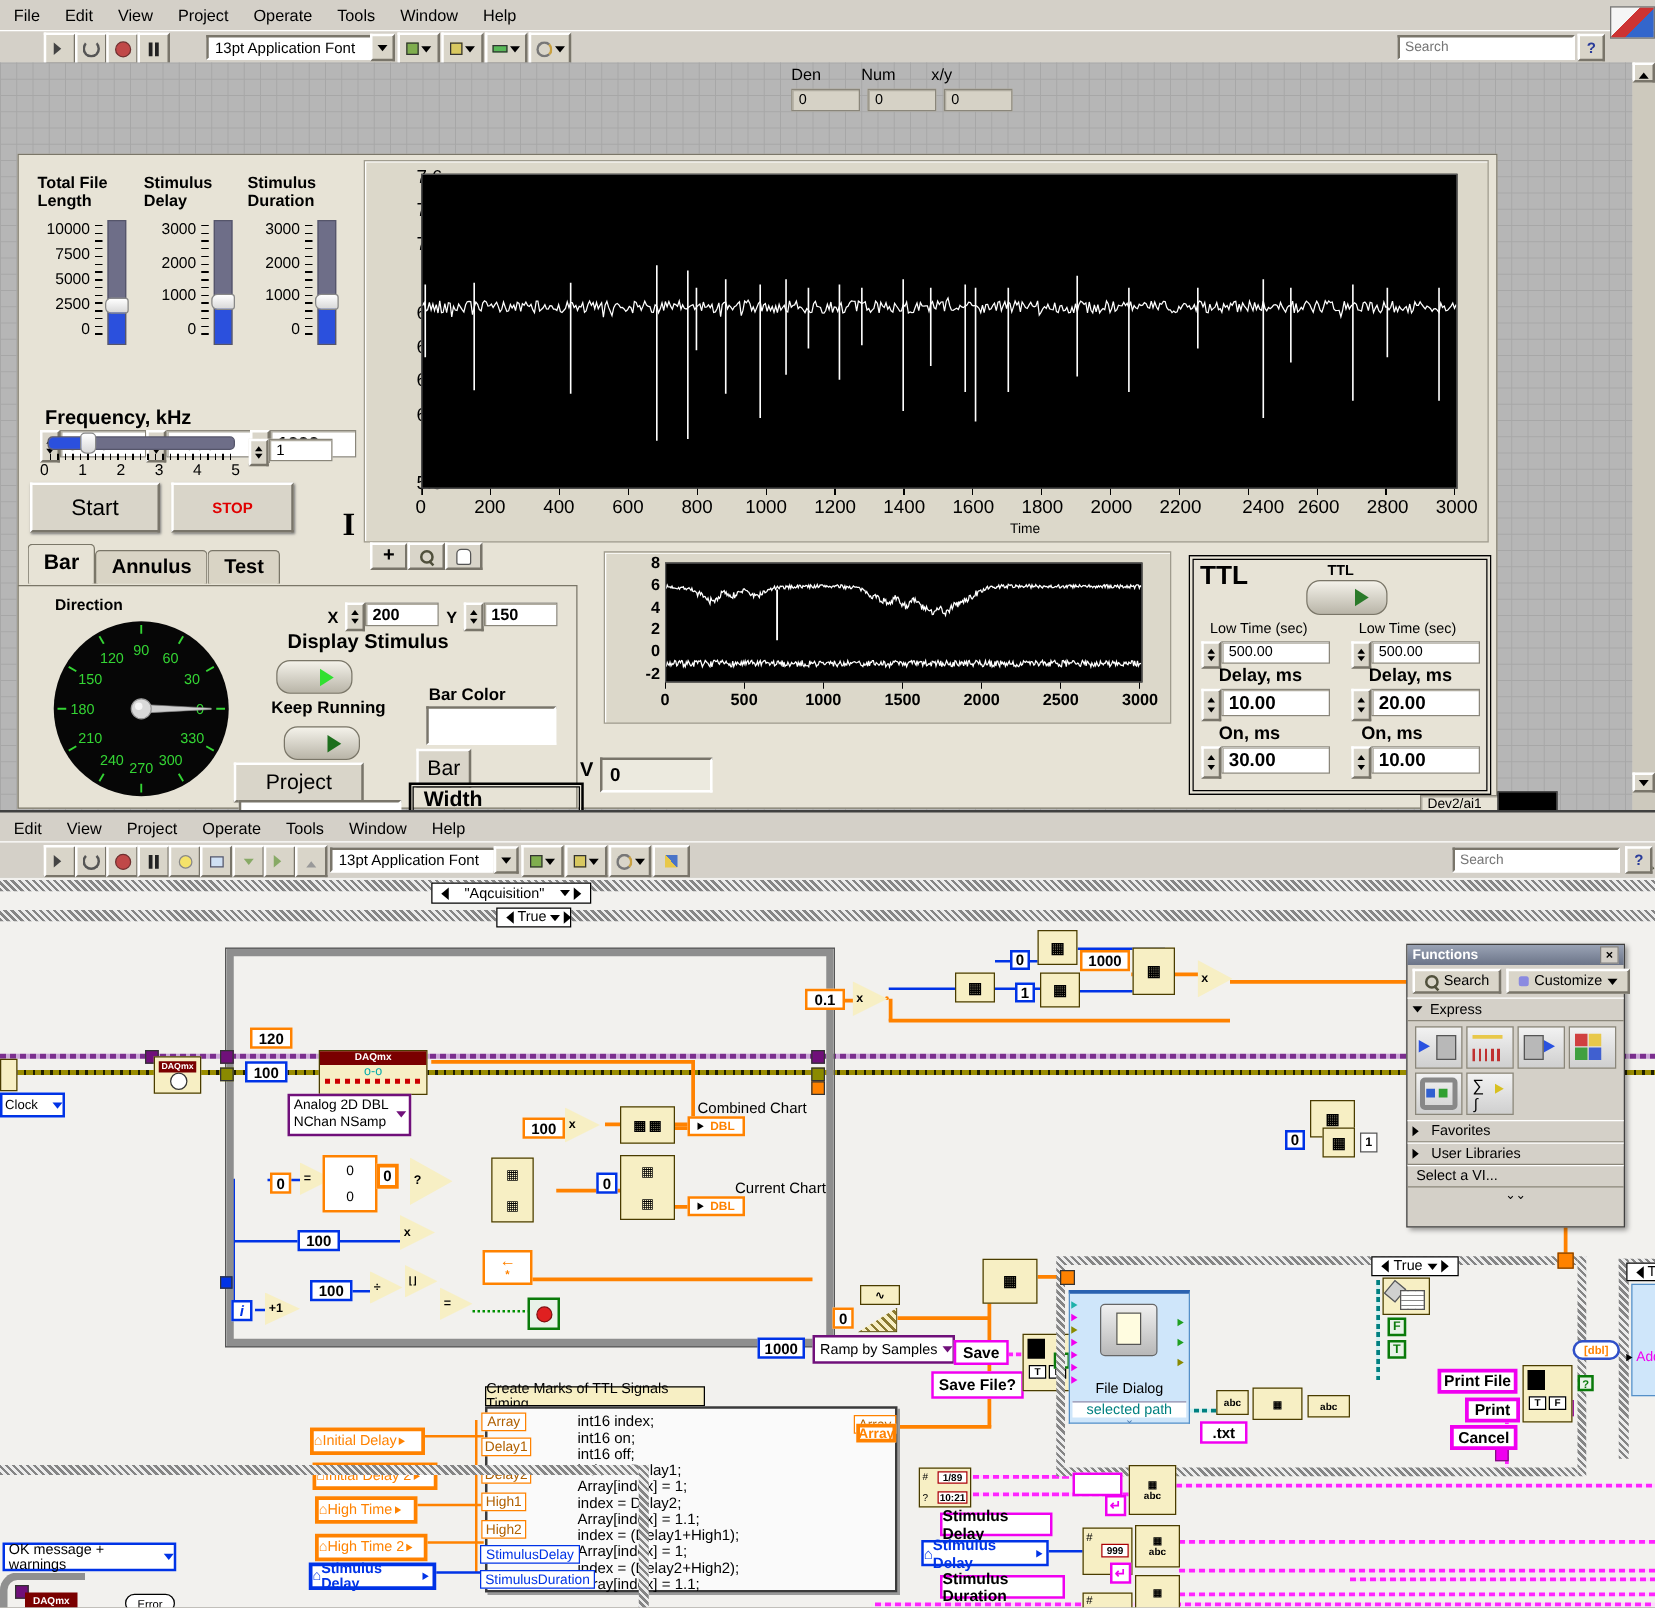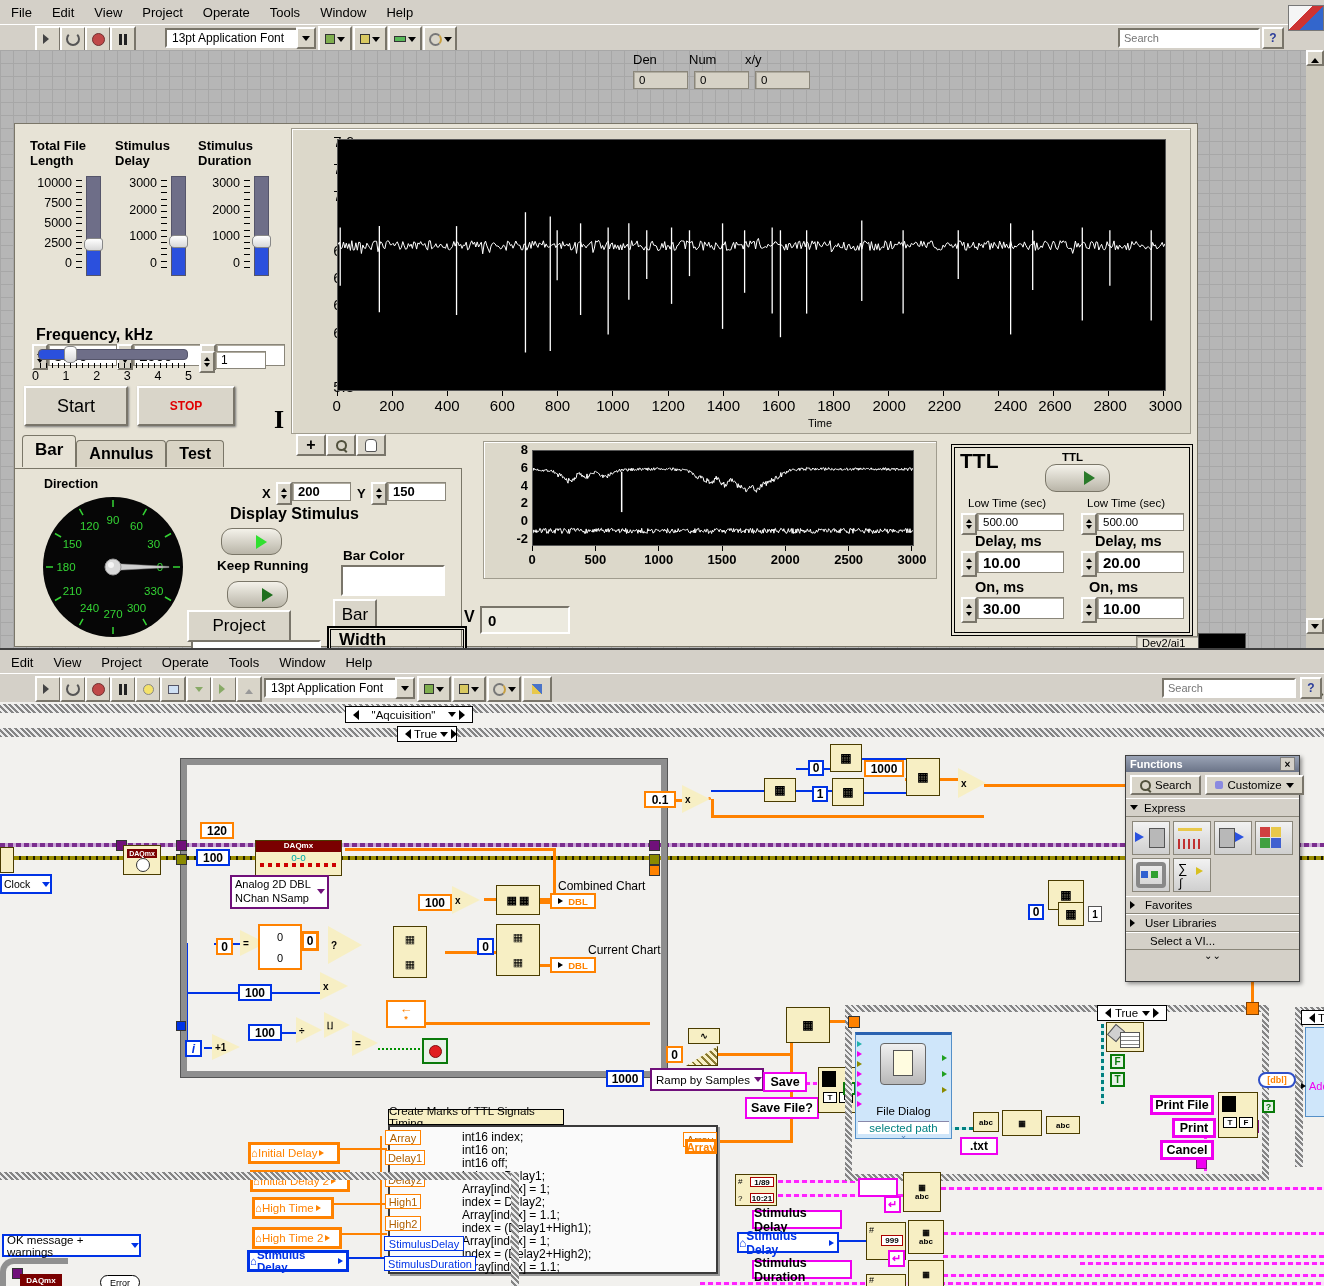--- a/index.html
+++ b/index.html
@@ -863,21 +863,21 @@
             </div>
         </div>
         <div class="palsec">
             <span class="rar" style="border-left-color:#000;border-width:4px;border-left-width:5px;"></span>
             <span>Favorites</span>
           </div>
         <div class="palsec">
             <span class="rar" style="border-left-color:#000;border-width:4px;border-left-width:5px;"></span>
             <span>User Libraries</span>
           </div>
-        <div class="palsec" style="justify-content:flex-start;padding-left:24px;">
+        <div class="palsec" style="justify-content:flex-start;padding-left:7px;">
             <span>Select a VI...</span>
           </div>
         <div style="text-align:center;font-size:10px;">⌄⌄</div>
       </div>
 
       <div class="a pk cbox" style="left:763px;top:370px;width:44px;height:20px;font-size:12.5px;">Save</div>
       <div class="a pk cbox" style="left:745px;top:395px;width:74px;height:22px;font-size:12.5px;">Save File?</div>
       <div class="a nd" style="left:818px;top:365px;width:40px;height:46px;">
         <div style="width:14px;height:16px;background:#000;margin:3px;float:left;"></div>
         <div style="display:flex;gap:2px;justify-content:center;clear:both;padding-top:2px;">

